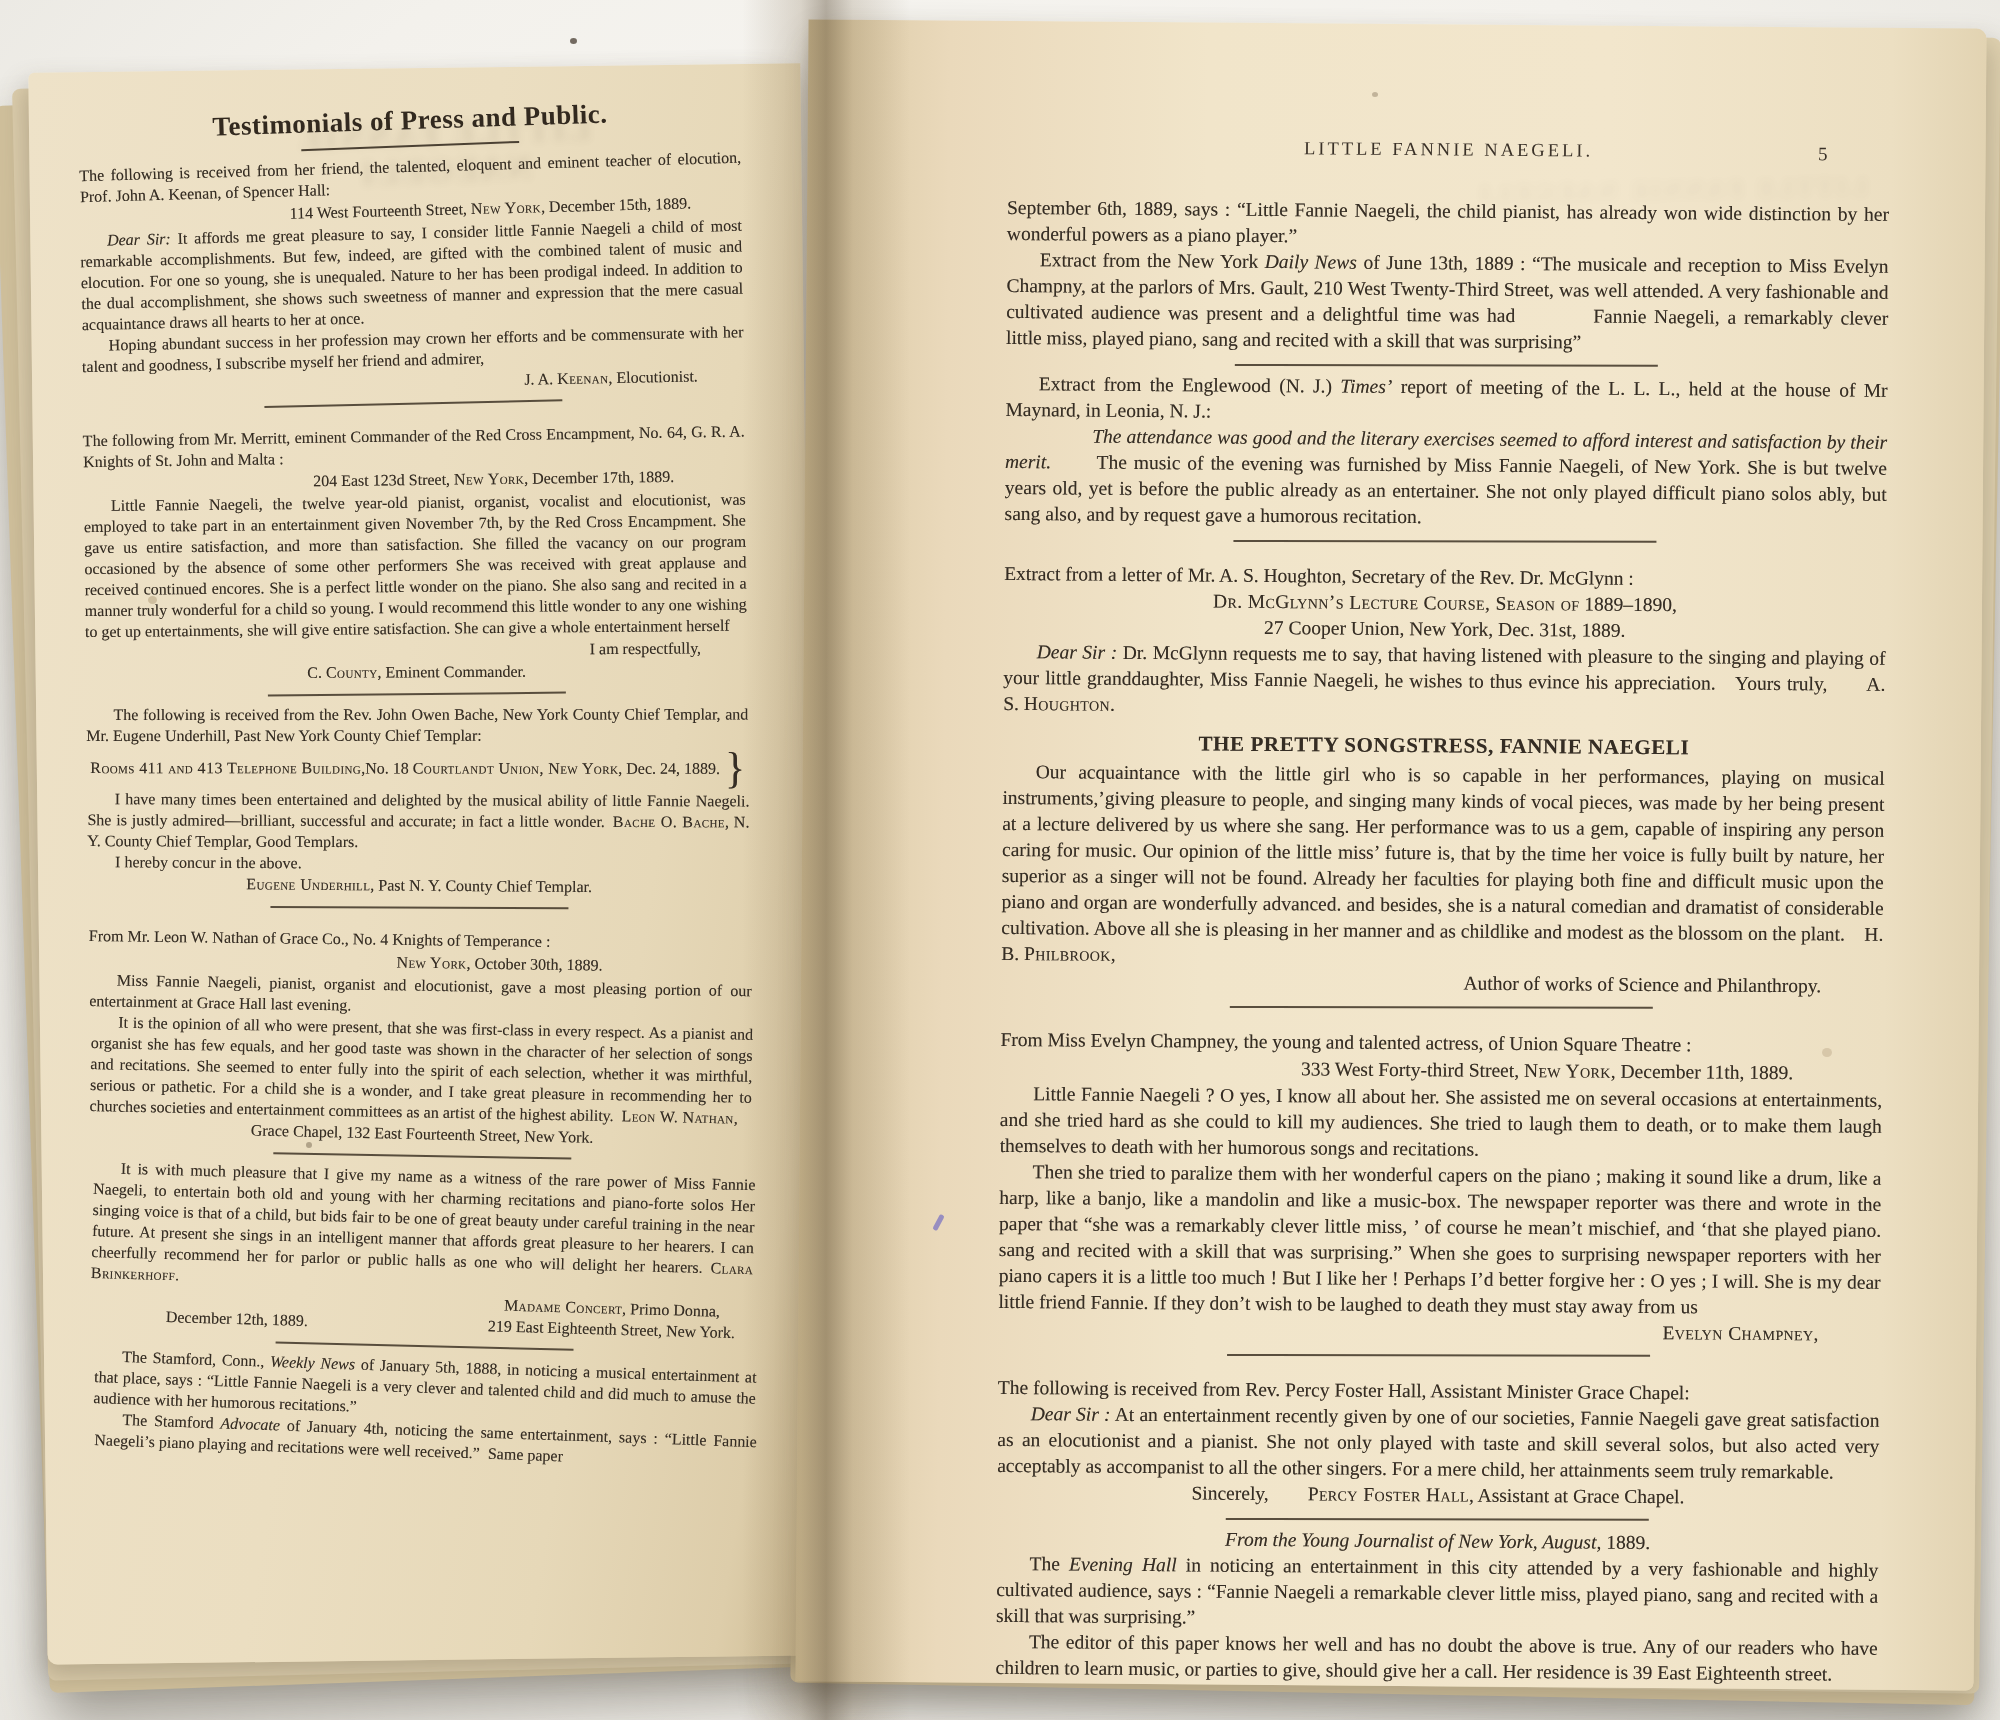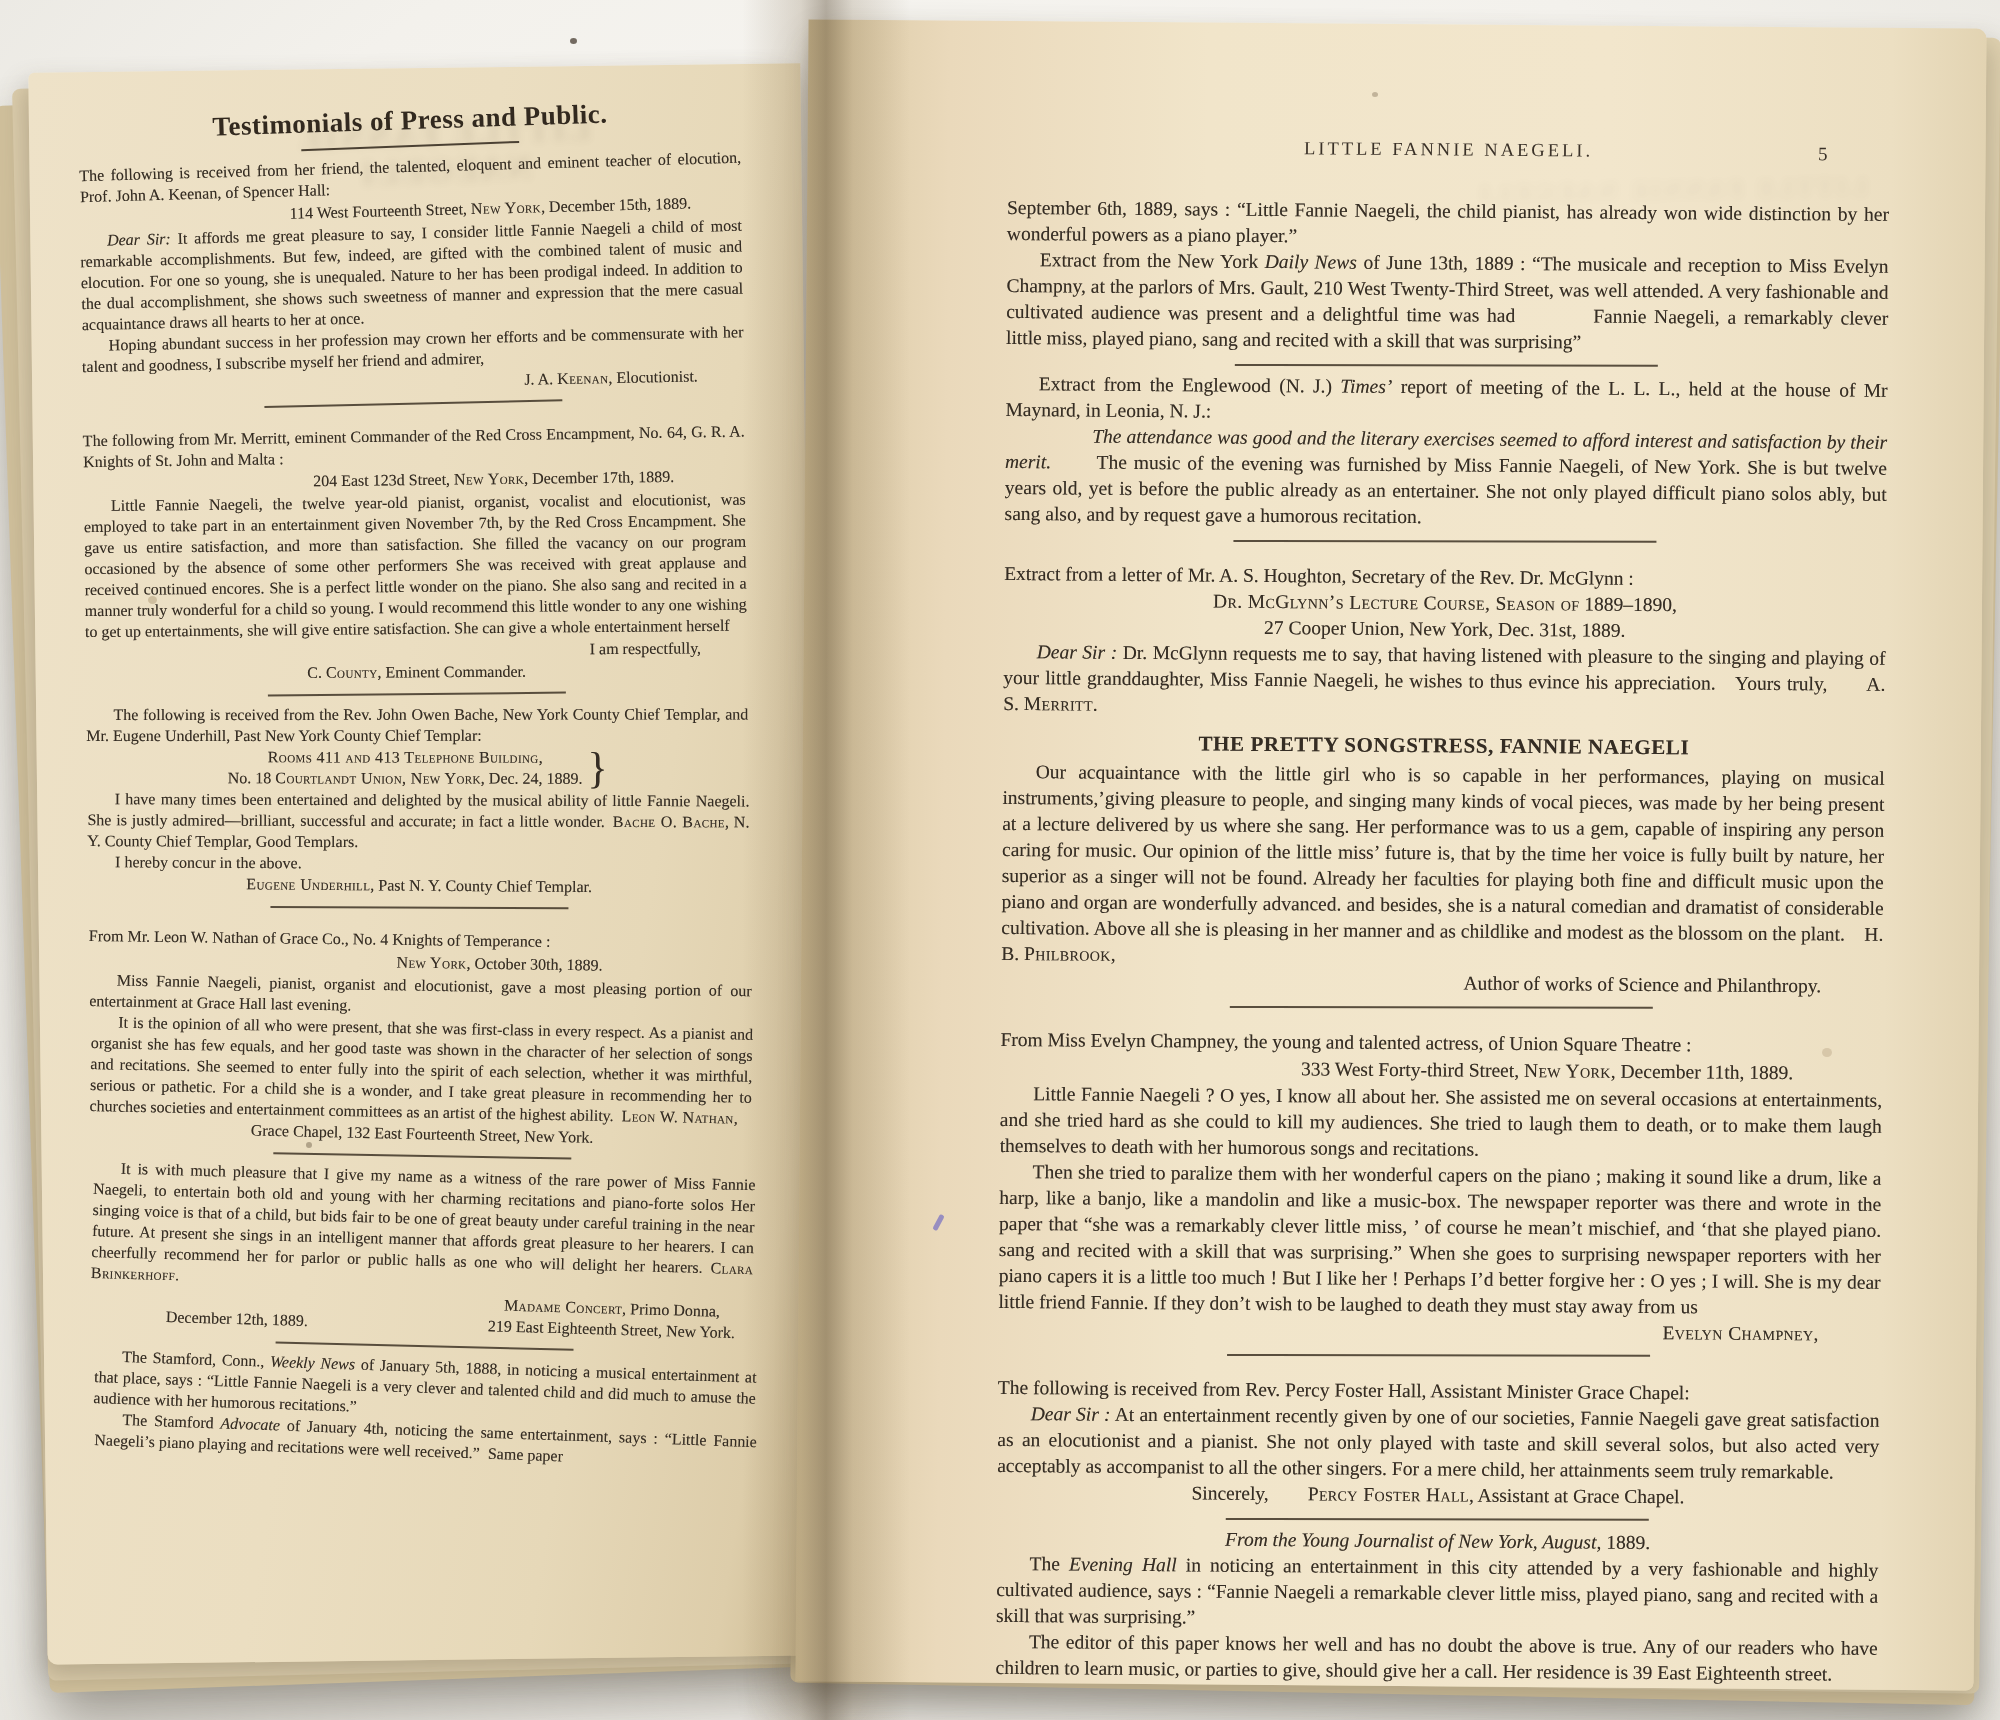--- a/index.html
+++ b/index.html
@@ -68,21 +68,21 @@
   .content-right .b-intro{margin-top:14px;}
   .b-para{text-indent:1.7em;}
   .b-dateline{text-align:center;padding-left:24%;text-indent:0;margin:1px 0;}
   .b-sig{text-align:right;padding-right:7%;text-indent:0;}
   .b-center{text-align:center;text-indent:0;}
   .b-heading{text-align:center;font-weight:bold;font-size:21px;letter-spacing:.6px;margin:12px 0 4px;text-indent:0;}
   .b-rule{display:flex;justify-content:center;padding:10px 0 8px;}
   .rline{width:45%;border-top:2px solid rgba(62,52,38,.85);transform:rotate(-0.35deg);}
   .content-right .rline{width:48%;}
   .b-brace{display:flex;justify-content:center;align-items:center;gap:5px;}
-  .br-lines{display:flex;flex-direction:column;text-align:center;}
+  .br-lines{display:flex;flex-direction:row;text-align:center;}
   .br-glyph{font-size:42px;font-weight:400;line-height:42px;transform:scaleY(1.05);}
   .b-sig2col{display:flex;align-items:flex-end;justify-content:space-between;padding:0 3% 0 11%;}
   .s2r{display:flex;flex-direction:column;text-align:center;}
   .sc{font-variant:small-caps;letter-spacing:.4px;}
   .content-left .blk, .content-right .blk{text-shadow:0 0 .5px rgba(55,45,32,.45);}
 </style>
 </head>
 <body>
 
 <div class="photo">
@@ -166,21 +166,21 @@
             <span class="rline"></span>
           </div>
           <div class="blk b-para">Extract from the Englewood (N. J.) <i>Times’</i> report of meeting of the L. L. L., held at the house of Mr Maynard, in Leonia, N. J.:</div>
           <div class="blk b-para"><i> </i> <i> </i> <i>  The attendance was good and the literary exercises seemed to afford interest and satisfaction by their merit. </i> <i> </i>  The music of the evening was furnished by Miss Fannie Naegeli, of New York.  She is but twelve years old, yet is before the public already as an entertainer.  She not only played difficult piano solos ably, but sang also, and by request gave a humorous recitation.</div>
           <div class="blk b-rule">
             <span class="rline"></span>
           </div>
           <div class="blk b-intro">Extract from a letter of Mr. A. S. Houghton, Secretary of the Rev. Dr. McGlynn :</div>
           <div class="blk b-center"><span class="sc">Dr. McGlynn’s Lecture Course, Season of</span> 1889–1890,</div>
           <div class="blk b-center">27 Cooper Union, New York, Dec. 31st, 1889.</div>
-          <div class="blk b-para"><i>Dear Sir :</i>  Dr. McGlynn requests me to say, that having listened with pleasure to the singing and playing of your little granddaughter, Miss Fannie Naegeli, he wishes to thus evince his appreciation. Yours truly,  A. S. <span class="sc">Merritt</span>.</div>
+          <div class="blk b-para"><i>Dear Sir :</i>  Dr. McGlynn requests me to say, that having listened with pleasure to the singing and playing of your little granddaughter, Miss Fannie Naegeli, he wishes to thus evince his appreciation. Yours truly,  A. S. <span class="sc">Houghton</span>.</div>
           <div class="blk b-heading">THE PRETTY SONGSTRESS, FANNIE NAEGELI</div>
           <div class="blk b-para">Our acquaintance with the little girl who is so capable in her performances, playing on musical instruments,’giving pleasure to people, and singing many kinds of vocal pieces, was made by her being present at a lecture delivered by us where she sang.   Her performance was to us a gem, capable of inspiring any person  caring for music.  Our opinion of the little miss’ future is, that by the time her voice is fully built by nature, her superior as a singer will not be found.   Already her faculties for playing both fine and difficult music upon the piano and organ are wonderfully advanced. and besides, she is a natural comedian and dramatist of considerable cultivation.  Above all she is pleasing in her manner and as childlike and modest as the blossom on the plant. H. B. <span class="sc">Philbrook</span>,</div>
           <div class="blk b-sig">Author of works of Science and Philanthropy.</div>
           <div class="blk b-rule">
             <span class="rline"></span>
           </div>
           <div class="blk b-intro">From Miss Evelyn Champney, the young and talented actress, of Union Square Theatre :</div>
           <div class="blk b-dateline">333 West Forty-third Street, <span class="sc">New York</span>, December 11th, 1889.</div>
           <div class="blk b-para">Little Fannie Naegeli ?  O yes, I know all about her.  She assisted me on several occasions at entertainments, and  she  tried hard as she  could to kill  my audiences.  She tried to laugh them  to  death, or to make them laugh themselves to death with her humorous songs and recitations.</div>
           <div class="blk b-para">Then she tried to paralize them with her wonderful capers on the piano ; making it sound like a drum, like a harp, like a banjo, like a mandolin and  like  a  music-box.   The newspaper reporter was  there  and wrote in  the paper that “she was a remarkably clever little miss, ’ of course he mean’t mischief, and  ‘that she played piano. sang and recited with a skill that was surprising.”   When she  goes to surprising newspaper  reporters with her piano capers it is a little too much !  But I like her !  Perhaps I’d  better  forgive her :  O yes ; I will.  She is my dear little friend Fannie.  If they don’t  wish  to be laughed to death they must stay away from us</div>

